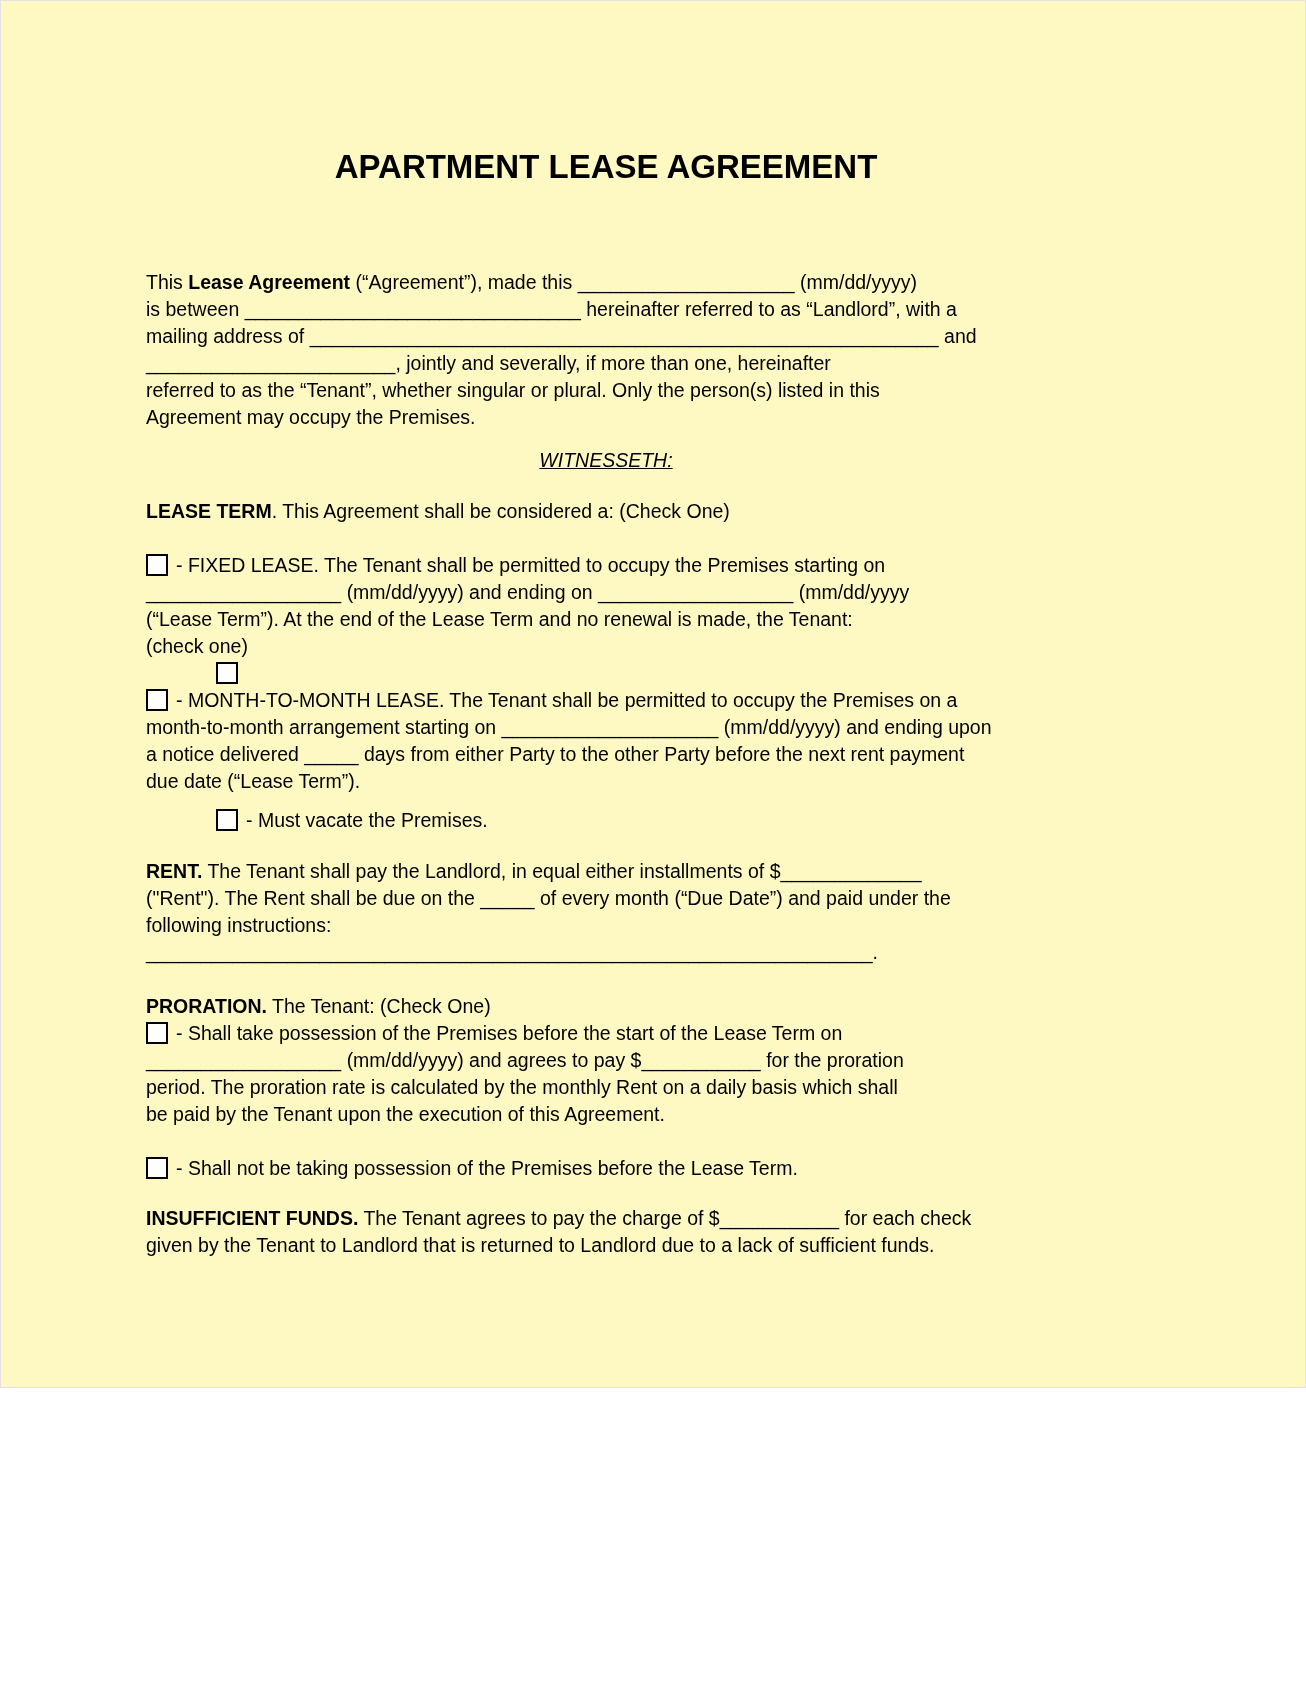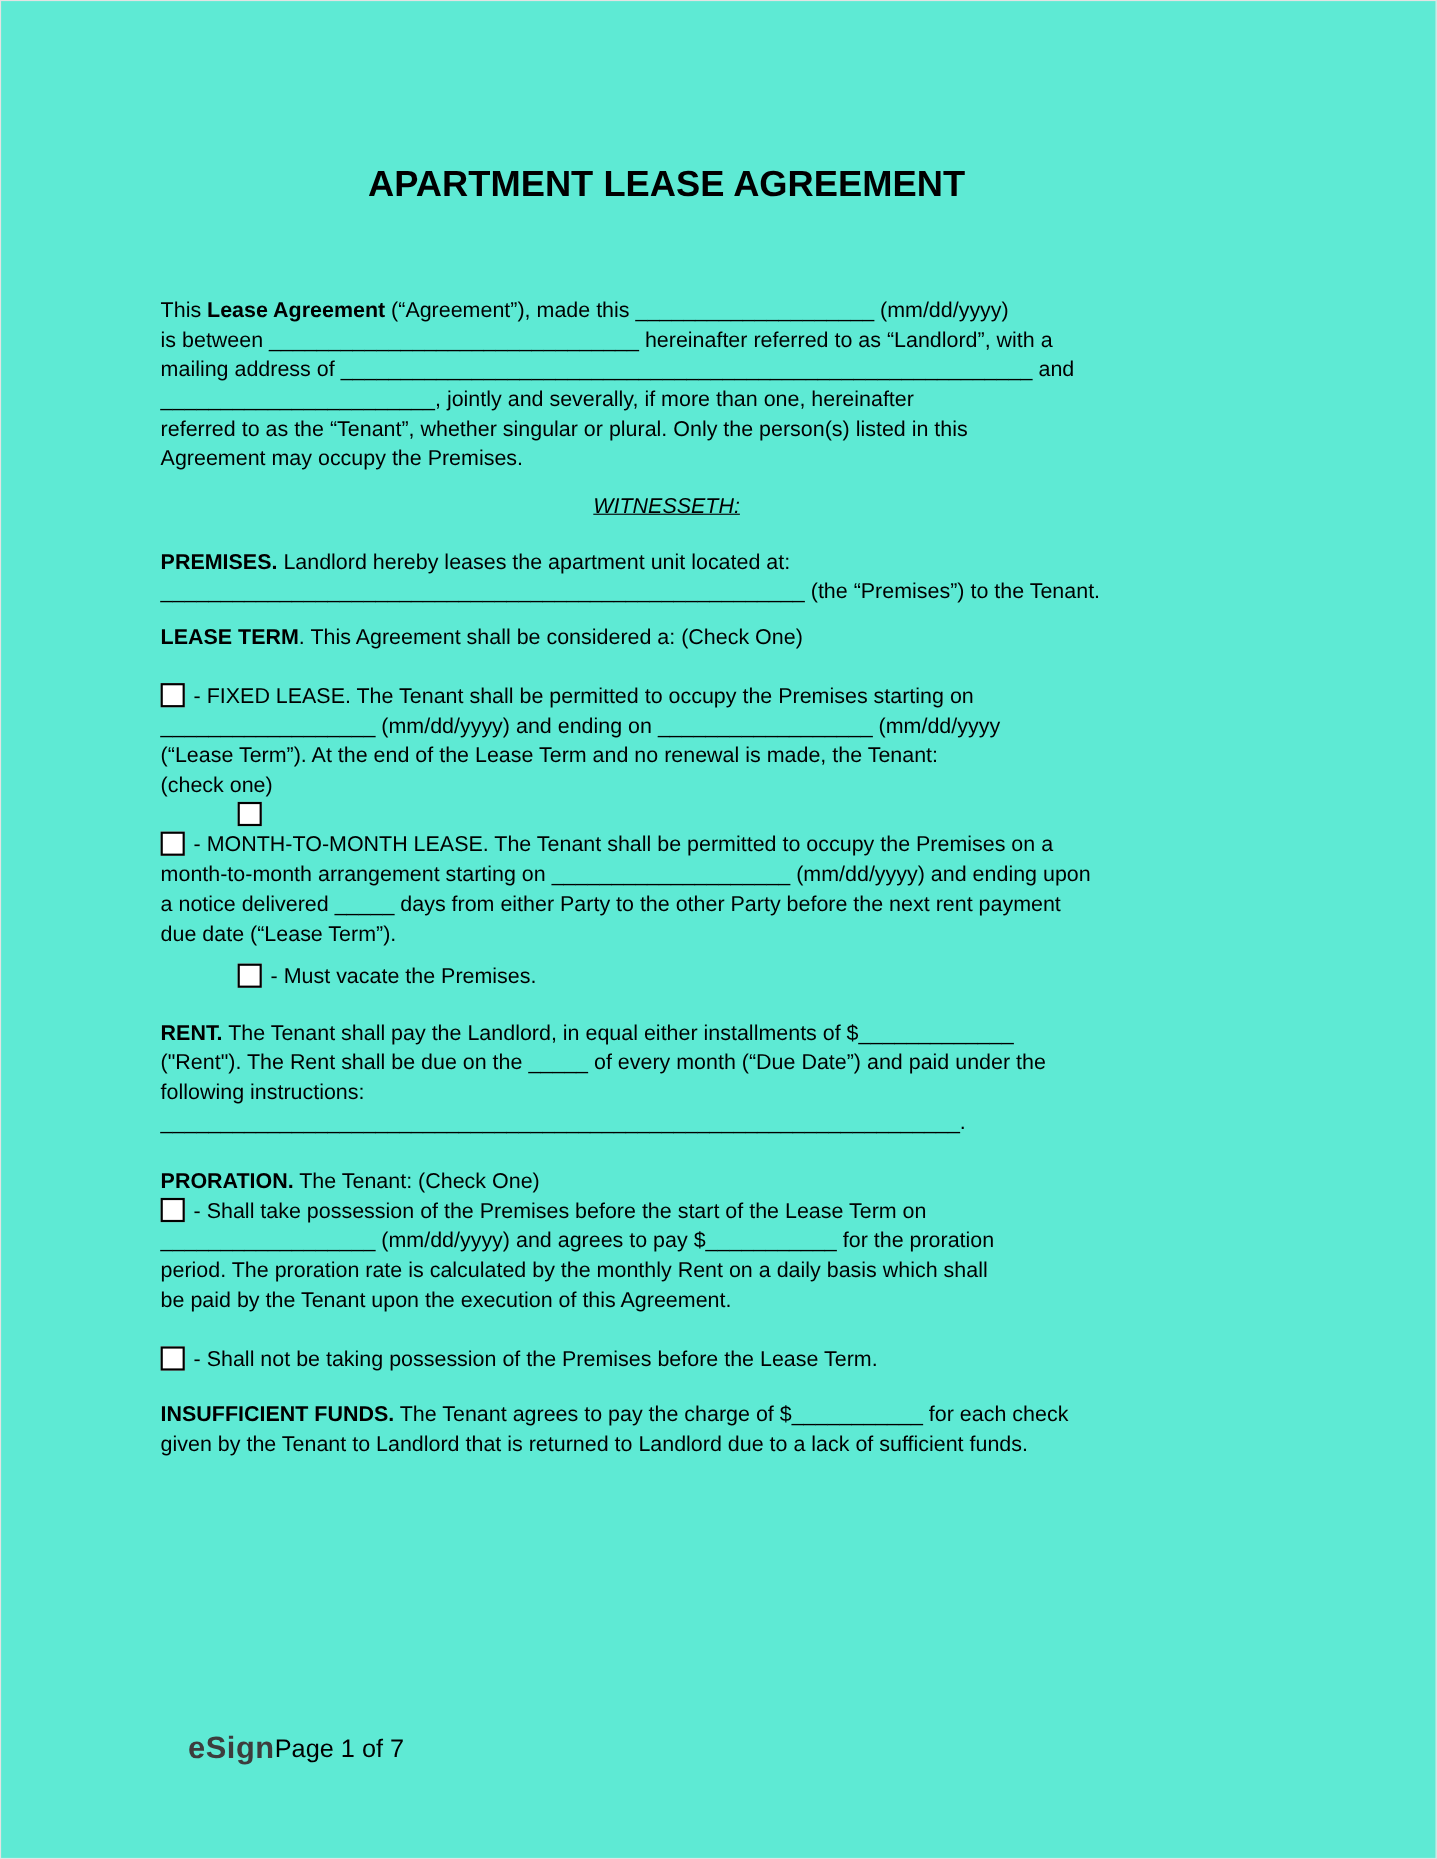--- a/index.html
+++ b/index.html
@@ -1,20 +1,20 @@
 <!DOCTYPE html>
 <html><head>
 <meta charset="utf-8">
 <style>
   html, body { margin: 0; padding: 0; background: #ffffff; }
   .page {
     position: relative;
     width: 1306px;
-    height: 1690px;
-    background: #5eead4;
+    height: 1388px;
+    background: #fef9c3;
     box-sizing: border-box;
     border: 1px solid #e3e3e3;
     font-family: "Liberation Sans", sans-serif;
     color: #000000;
   }
   .content {
     position: absolute;
     left: 145px;
     top: 0;
     width: 920px;
@@ -75,22 +75,20 @@
 
     <div class="para" style="margin-bottom:16px"><span class="pl">This </span><span class="pl b">Lease Agreement</span><span class="pl"> (“Agreement”), made this ____________________ (mm/dd/yyyy)
 is between _______________________________ hereinafter referred to as “Landlord”, with a
 mailing address of __________________________________________________________ and
 _______________________, jointly and severally, if more than one, hereinafter
 referred to as the “Tenant”, whether singular or plural. Only the person(s) listed in this
 Agreement may occupy the Premises.</span></div>
 
     <div class="witnesseth" style="margin-bottom:24px"><span>WITNESSETH:</span></div>
 
-    <div class="para" style="margin-bottom:14px"><span class="pl b">PREMISES.</span><span class="pl"> Landlord hereby leases the apartment unit located at:
-______________________________________________________ (the “Premises”) to the Tenant.</span></div>
 
     <div class="para" style="margin-bottom:27px"><span class="pl b">LEASE TERM</span><span class="pl">. This Agreement shall be considered a: (Check One)</span></div>
 
     <div class="para" style="margin-bottom:0"><span class="checkbox"></span><span class="pl">- FIXED LEASE. The Tenant shall be permitted to occupy the Premises starting on
 __________________ (mm/dd/yyyy) and ending on __________________ (mm/dd/yyyy
 (“Lease Term”). At the end of the Lease Term and no renewal is made, the Tenant:
 (check one)</span></div>
 
     <div class="para indent" style="margin-bottom:0"><span class="checkbox"></span></div>
 

